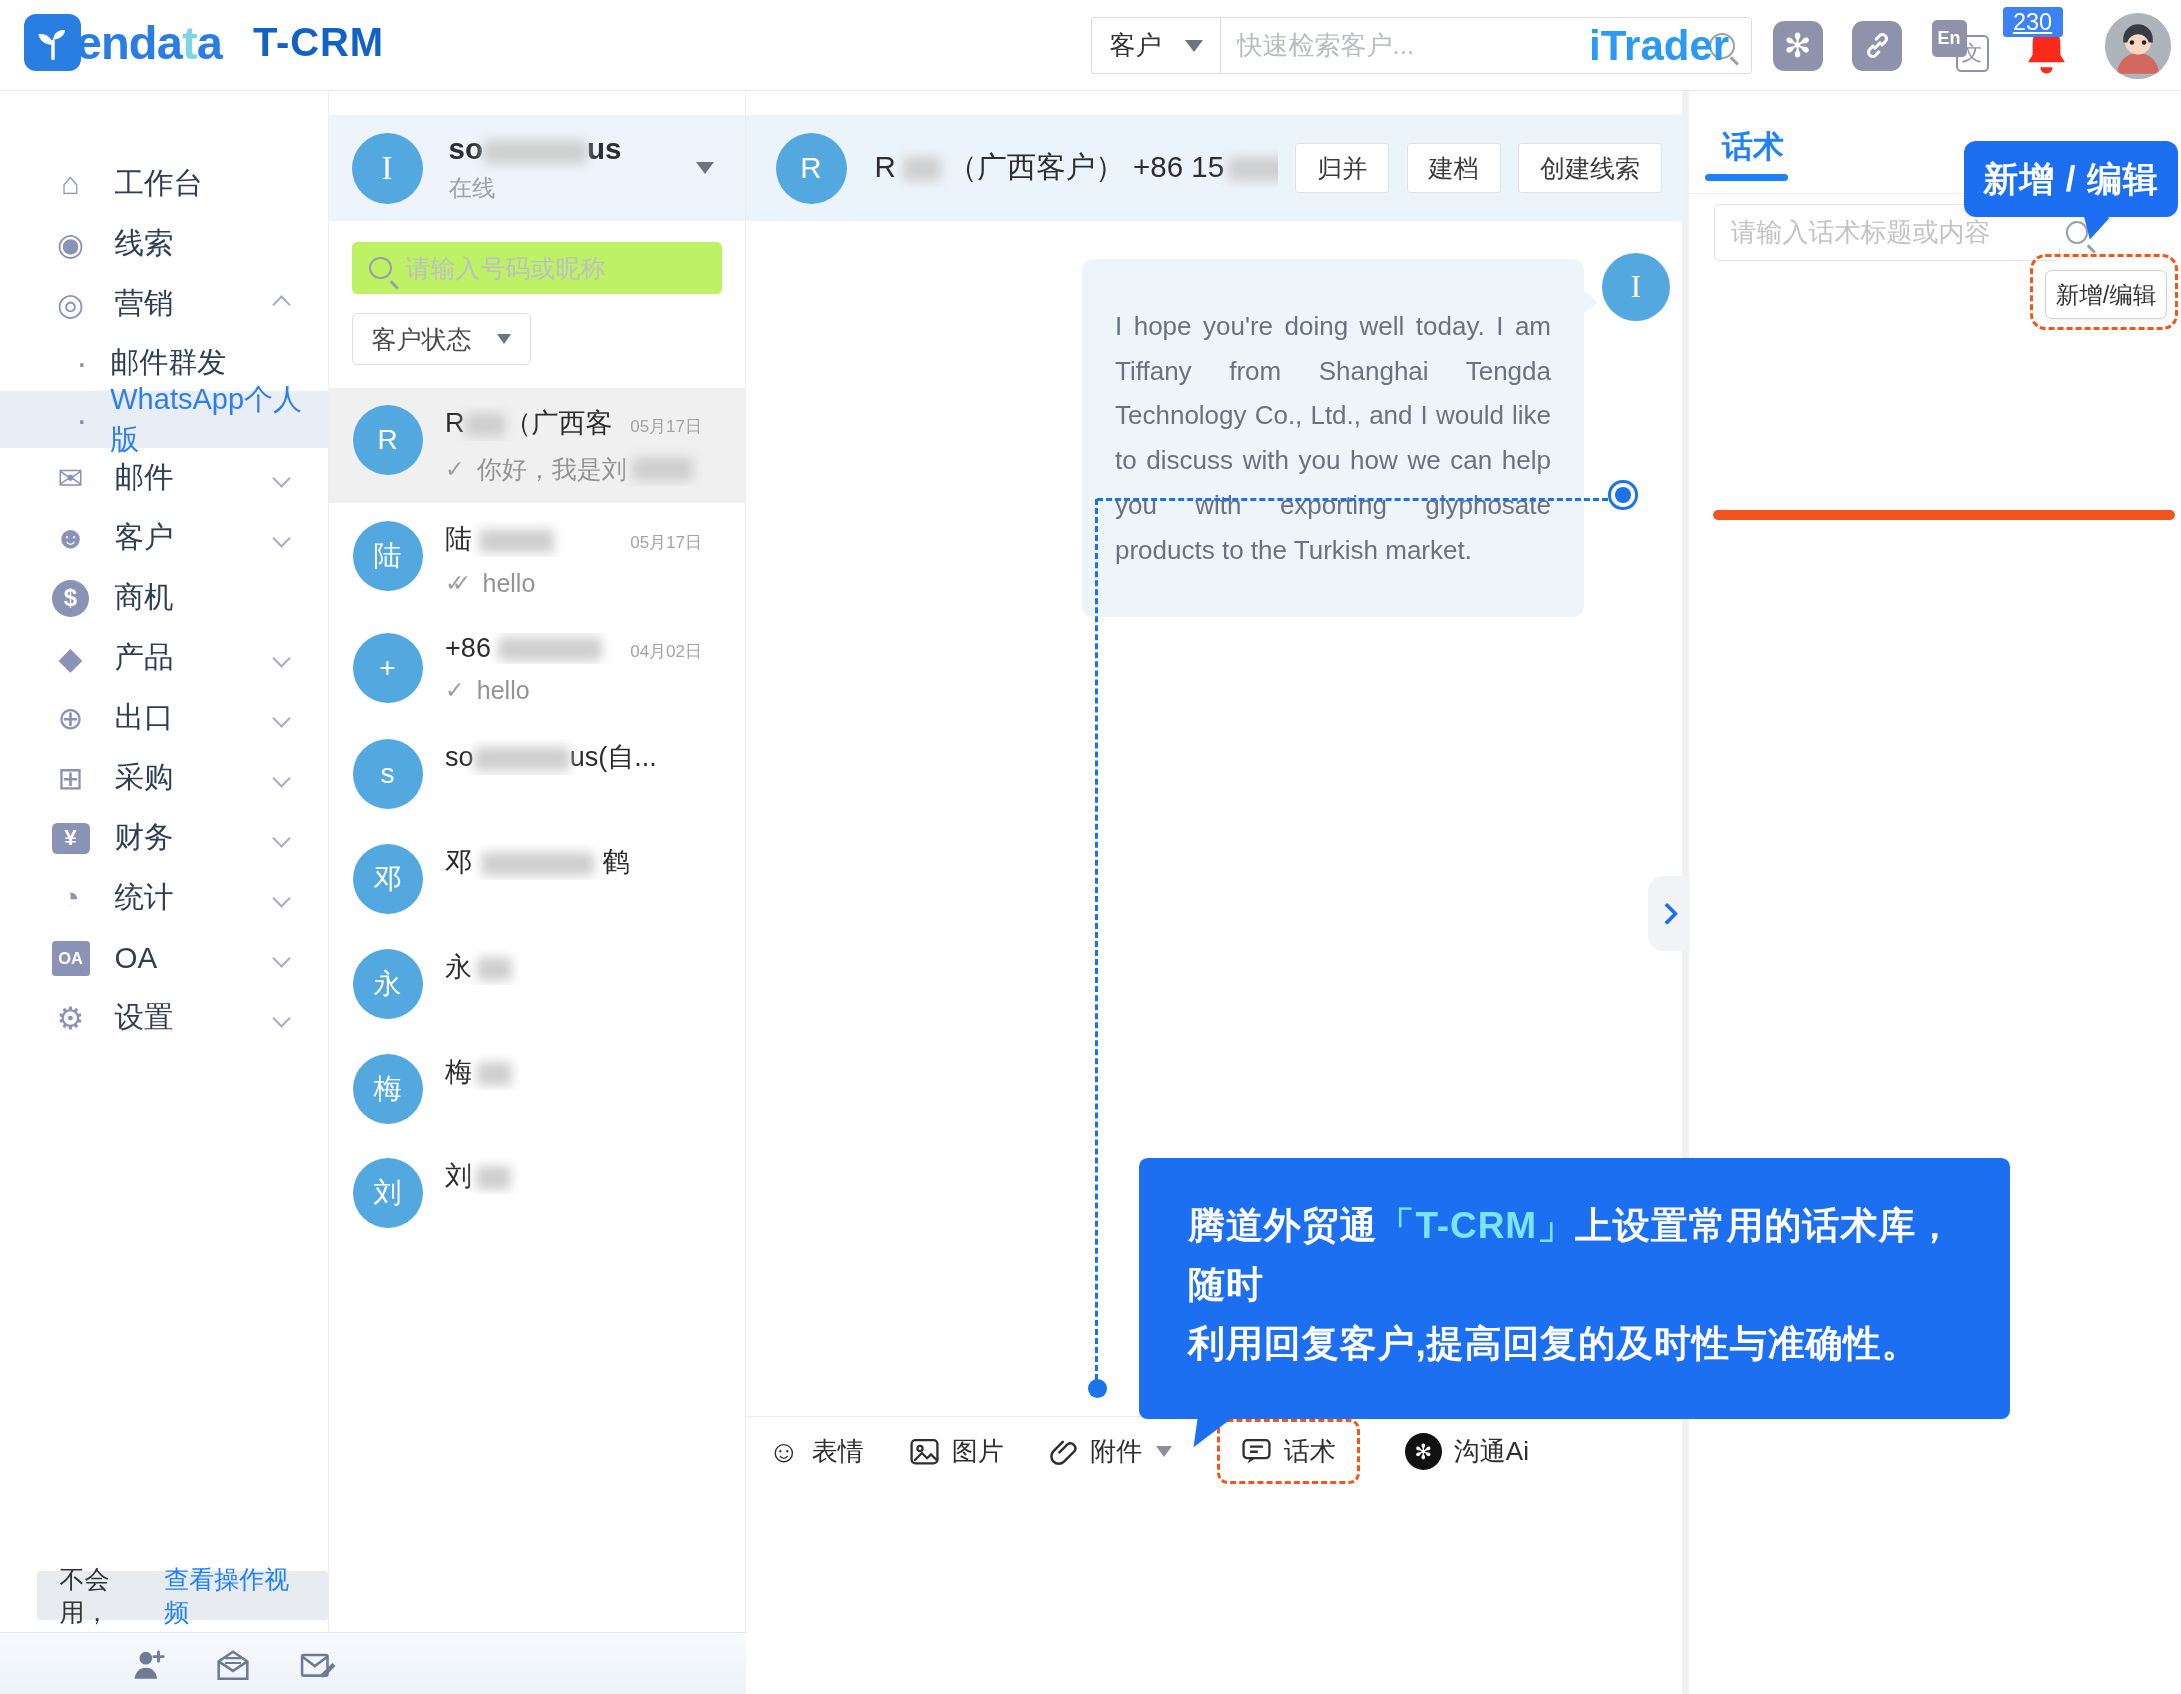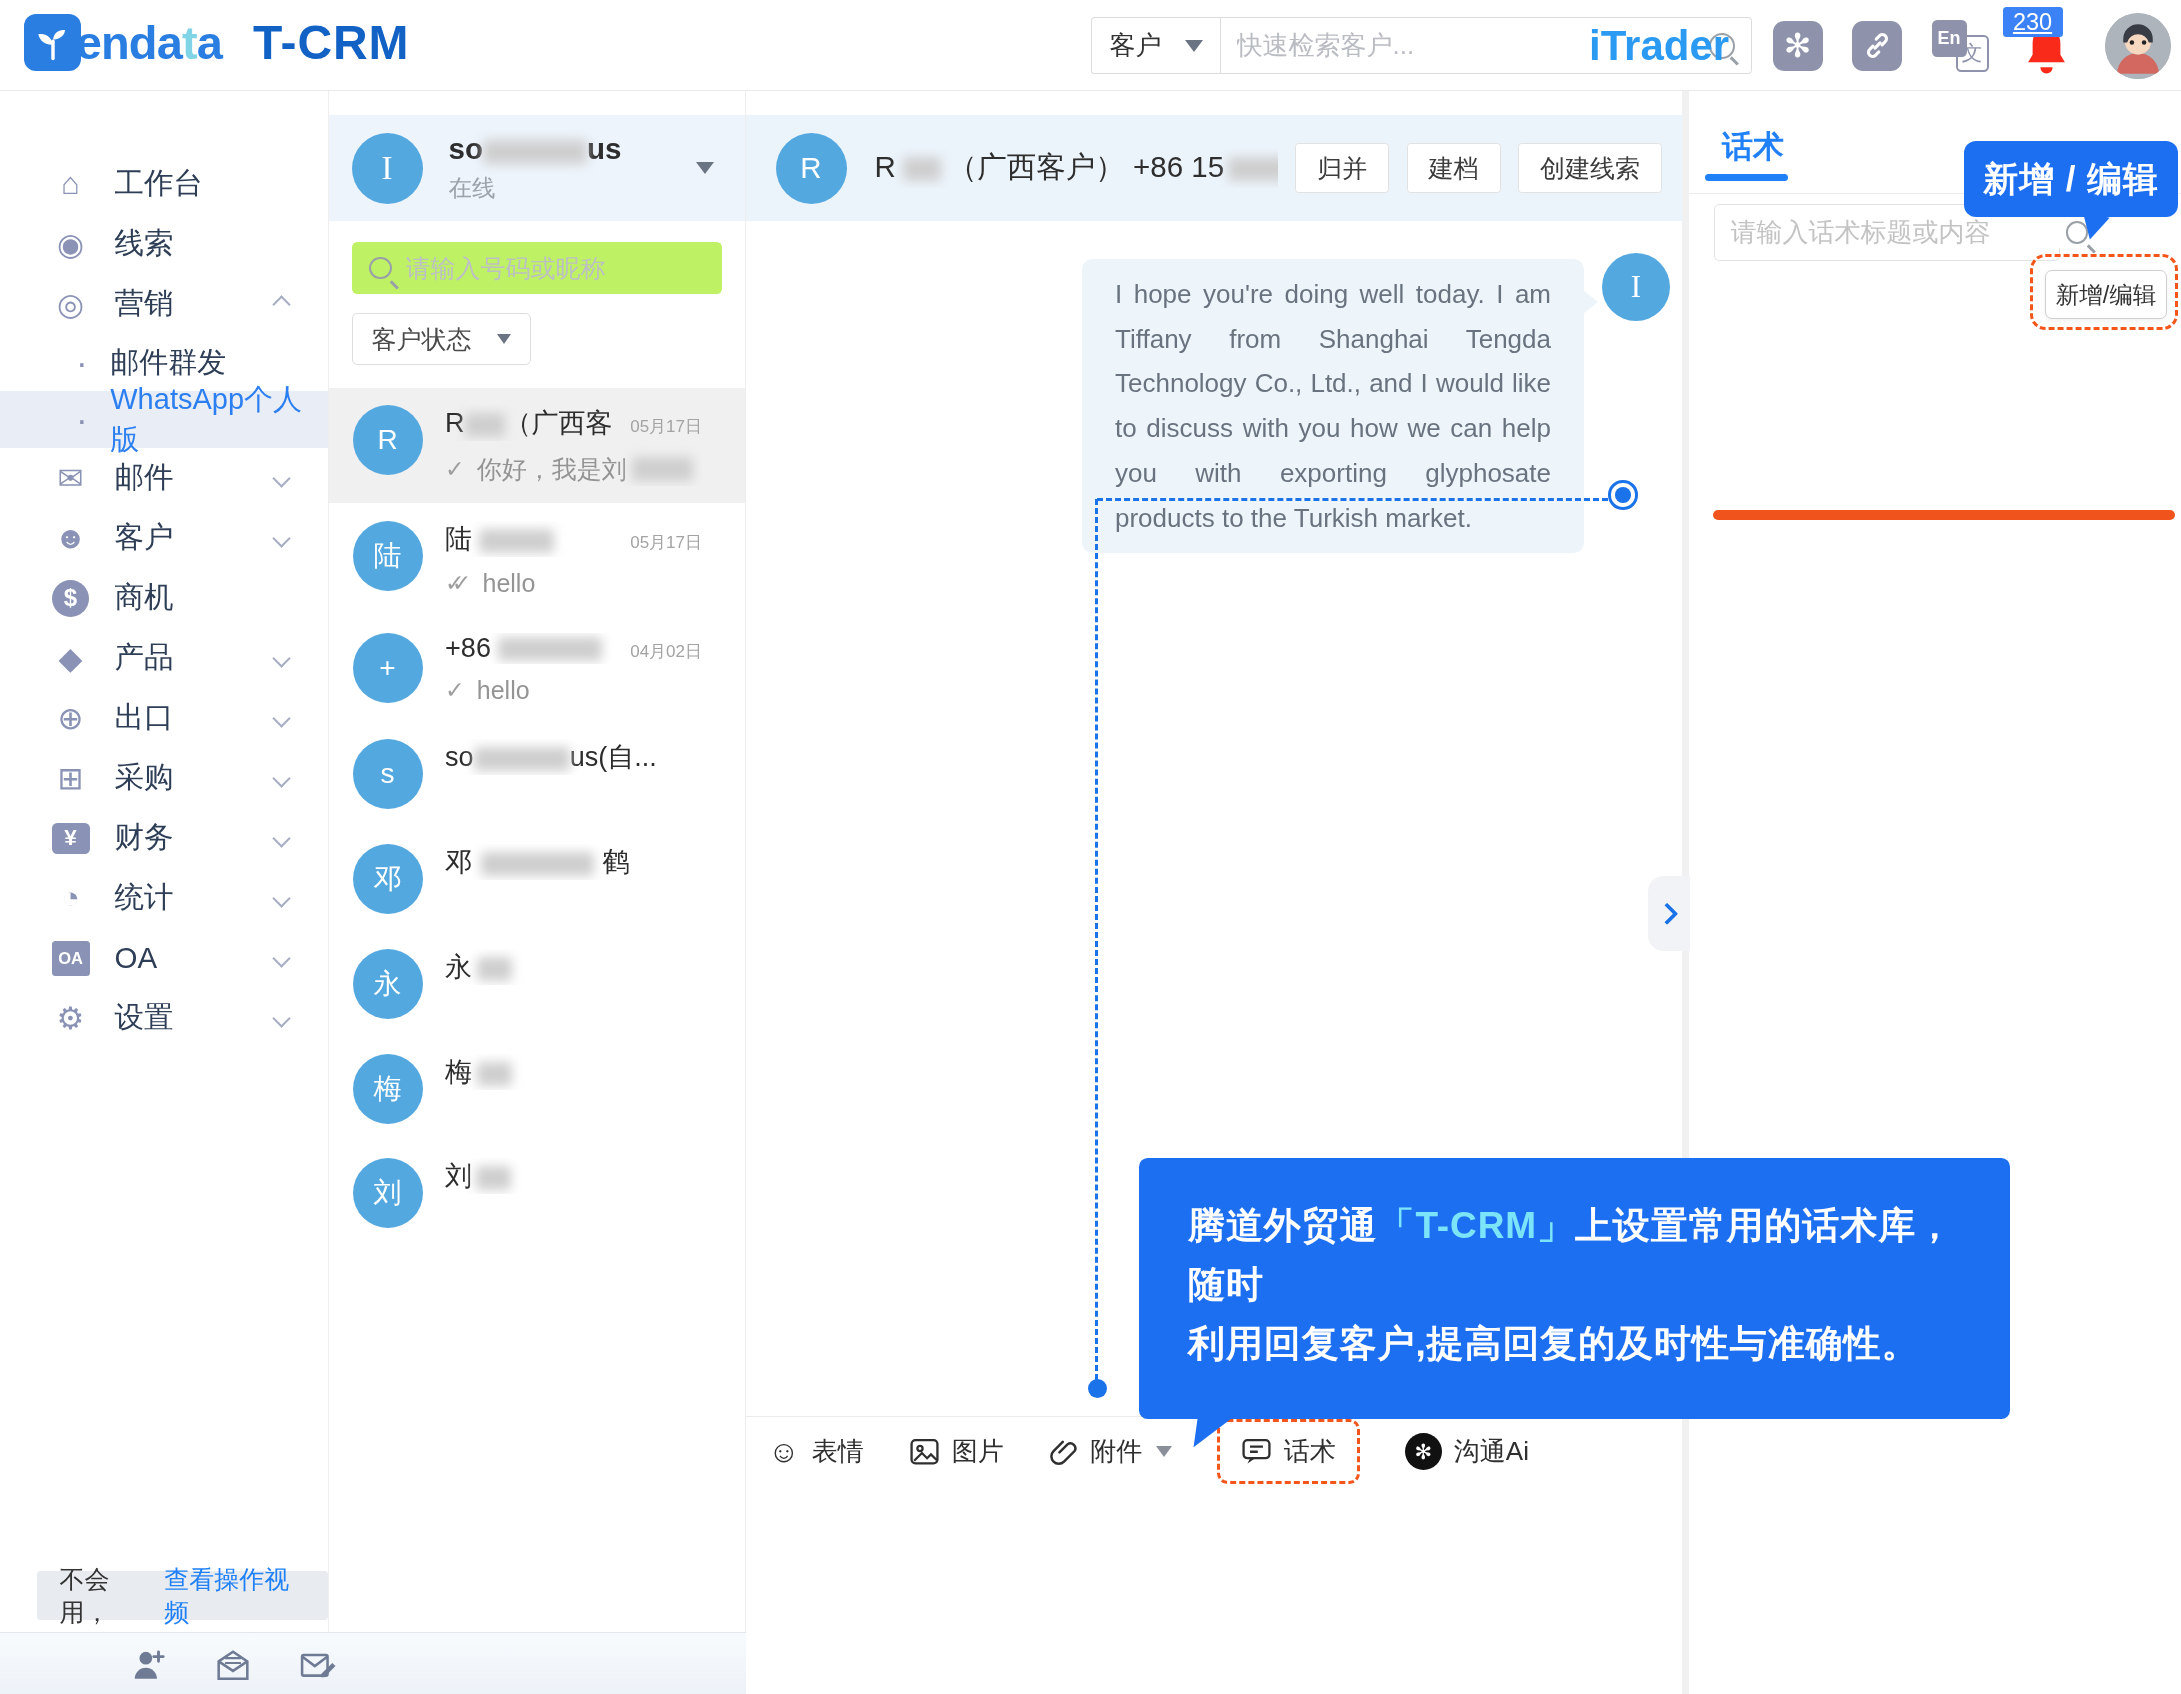--- a/index.html
+++ b/index.html
@@ -4,21 +4,21 @@
 <style>
   * { margin:0; padding:0; box-sizing:border-box; }
   html,body { width:2181px; height:1695px; font-family:"Liberation Sans", sans-serif; background:#fff; overflow:hidden; position:relative; }
 
   
   .topbar { position:absolute; left:0; top:0; width:2181px; height:91px; background:#fff; border-bottom:0.9px solid #e9e9e9; z-index:30; }
   .logo-wrap { position:absolute; left:24px; top:14px; display:flex; align-items:center; }
   .logo-sq { width:57px; height:57px; background:#2a7de1; border-radius:12px; display:flex; align-items:center; justify-content:center; }
   .logo-text { font-size:47px; font-weight:bold; color:#2a7de1; letter-spacing:-0.9px; margin-left:-5.2px; }
   .logo-text .cy { color:#7fd4e6; }
-  .tcrm { font-size:48px; font-weight:bold; color:#1261c4; margin-left:31px; letter-spacing:0.9px; }
+  .tcrm { font-size:40px; font-weight:bold; color:#1261c4; margin-left:31px; letter-spacing:0.9px; }
 
   .search-group { position:absolute; left:1091px; top:17.4px; height:57px; display:flex; }
   .search-cat { width:129px; height:57px; border:0.9px solid #dcdcdc; border-right:none; border-radius:3.5px 0 0 3.5px; display:flex; align-items:center; justify-content:space-between; padding:0 17.4px; font-size:26px; color:#333; background:#fff; cursor:pointer; }
   .tri-down { width:0; height:0; border-left:9.6px solid transparent; border-right:9.6px solid transparent; border-top:12px solid #6b7483; }
   .search-box { width:532px; height:57px; border:0.9px solid #dcdcdc; border-radius:0 3.5px 3.5px 0; display:flex; align-items:center; padding:0 15.6px; }
   .search-box input { flex:1; border:none; outline:none; font-size:26px; color:#333; font-family:"Liberation Sans",sans-serif; }
   .search-box input::placeholder { color:#b9bcc2; }
   .mag { width:26px; height:26px; border:2.6px solid #9aa0a8; border-radius:50%; position:relative; flex:none; }
   .mag::after { content:""; position:absolute; width:2.6px; height:10.4px; background:#9aa0a8; left:22px; top:21px; transform:rotate(-45deg); }
 
@@ -77,21 +77,21 @@
   .ci-check { color:#9e9e9e; font-size:23.5px; margin-right:12px; }
   .ci-check.double { letter-spacing:-13px; margin-right:24px; }
   .redact { display:inline-block; height:24px; border-radius:3.5px; background:#cfcfcf; filter:blur(5.2px); vertical-align:middle; }
 
   
   .mainchat { position:absolute; left:746px; top:91px; width:937px; height:1603px; background:#fff; }
   .mc-head { height:106px; background:#ecf4fb; display:flex; align-items:center; padding:0 21px 0 29.5px; margin-top:24px; }
   .mc-avatar { width:71px; height:71px; border-radius:50%; background:#54a8e0; color:#fff; display:flex; align-items:center; justify-content:center; font-size:29.5px; flex:none; }
   .mc-title { font-size:29.5px; color:#2e2e2e; margin-left:28px; flex:1; white-space:nowrap; overflow:hidden; }
   .mc-btn { height:50px; background:#fff; border:0.9px solid #e2e2e2; border-radius:3.5px; font-size:25px; color:#3c3c3c; padding:0 21px; margin-left:17.4px; display:flex; align-items:center; cursor:pointer; flex:none; }
-  .bubble { position:absolute; left:336px; top:168px; width:502px; background:#eef5fa; border-radius:10.4px; padding:13px 33px; font-size:26px; line-height:1.72; color:#68737f; text-align:justify; }
+  .bubble { position:absolute; left:336px; top:168px; width:502px; background:#eef5fa; border-radius:10.4px; padding:45px 33px; font-size:26px; line-height:1.72; color:#68737f; text-align:justify; }
   .bubble::after { content:""; position:absolute; right:-14px; top:31px; width:0; height:0; border-top:12px solid transparent; border-bottom:12px solid transparent; border-left:15.6px solid #eef5fa; }
   .msg-avatar { position:absolute; left:856px; top:162px; width:68px; height:68px; border-radius:50%; background:#54a8e0; color:#fff; display:flex; align-items:center; justify-content:center; font-size:31px; font-family:"Liberation Serif",serif; }
   .dash-h { position:absolute; left:351px; top:407px; width:511px; border-top:3.5px dashed #1a73e8; }
   .dash-v { position:absolute; left:349px; top:408px; height:881px; border-left:3.5px dashed #1a73e8; }
   .ring-dot { position:absolute; left:862px; top:389px; width:29.5px; height:29.5px; border:3.5px solid #1a73e8; border-radius:50%; background:#fff; display:flex; align-items:center; justify-content:center; }
   .ring-dot i { width:15.6px; height:15.6px; border-radius:50%; background:#1a73e8; }
   .end-dot { position:absolute; left:342px; top:1288px; width:19px; height:19px; border-radius:50%; background:#1a73e8; }
   .callout { position:absolute; left:393px; top:1067px; width:871px; background:#1d6ff2; border-radius:8.7px; padding:38px 49px 45px 49px; color:#fff; font-size:37px; font-weight:bold; line-height:1.6; letter-spacing:0.9px; z-index:5; }
   .callout .cy2 { color:#7ce4f8; }
   .callout::after { content:""; position:absolute; left:57px; bottom:-31px; width:0; height:0; border-top:38px solid #1d6ff2; border-right:38px solid transparent; transform:rotate(8deg); }

